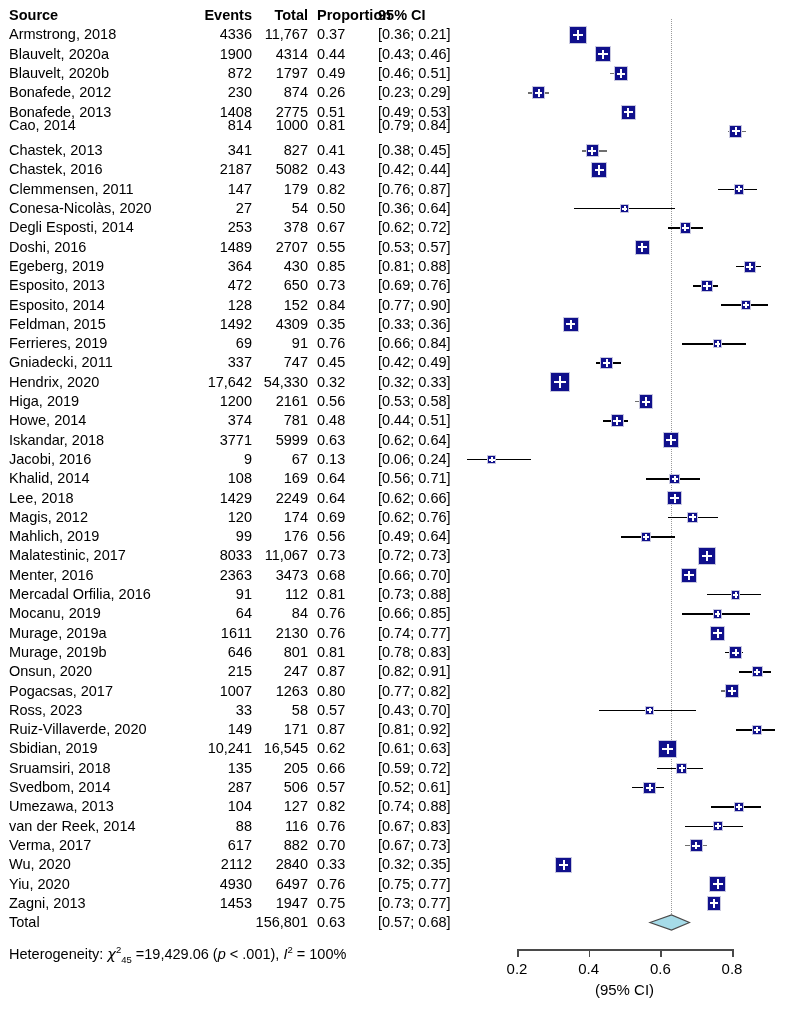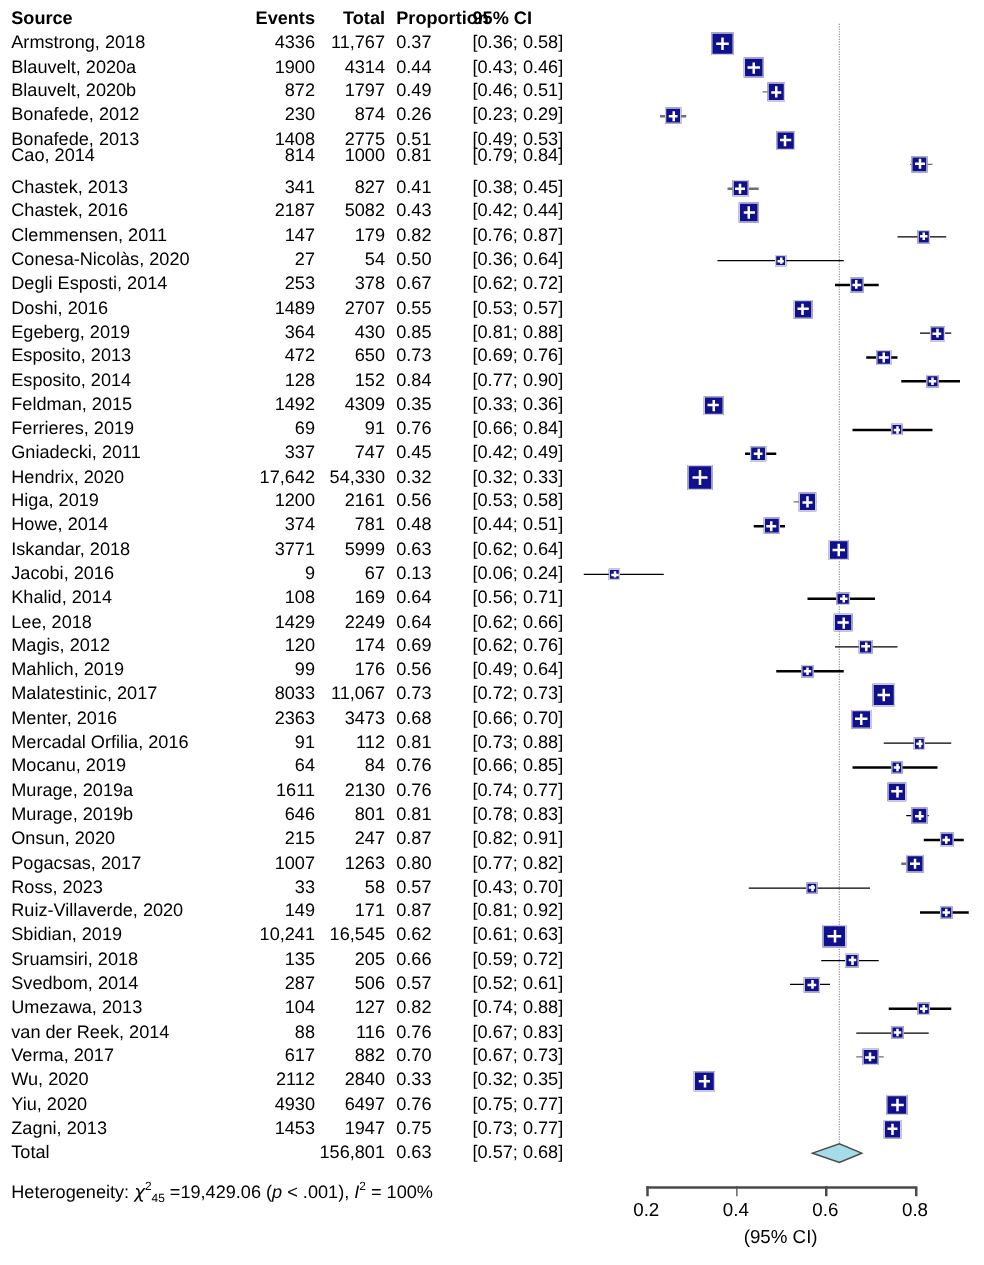--- a/index.html
+++ b/index.html
@@ -172,21 +172,21 @@
         <span class="c-events">Events</span>
         <span class="c-total">Total</span>
         <span class="c-prop">Proportion</span>
         <span class="c-ci">95% CI</span>
       </div>
       <div class="trow" style="top: 25.3px;">
         <span class="c-source">Armstrong, 2018</span>
         <span class="c-events">4336</span>
         <span class="c-total">11,767</span>
         <span class="c-prop">0.37</span>
-        <span class="c-ci">[0.36; 0.58]</span>
+        <span class="c-ci">[0.36; 0.21]</span>
       </div>
       <div class="trow" style="top: 44.6px;">
         <span class="c-source">Blauvelt, 2020a</span>
         <span class="c-events">1900</span>
         <span class="c-total">4314</span>
         <span class="c-prop">0.44</span>
         <span class="c-ci">[0.43; 0.46]</span>
       </div>
       <div class="trow" style="top: 63.9px;">
         <span class="c-source">Blauvelt, 2020b</span>

